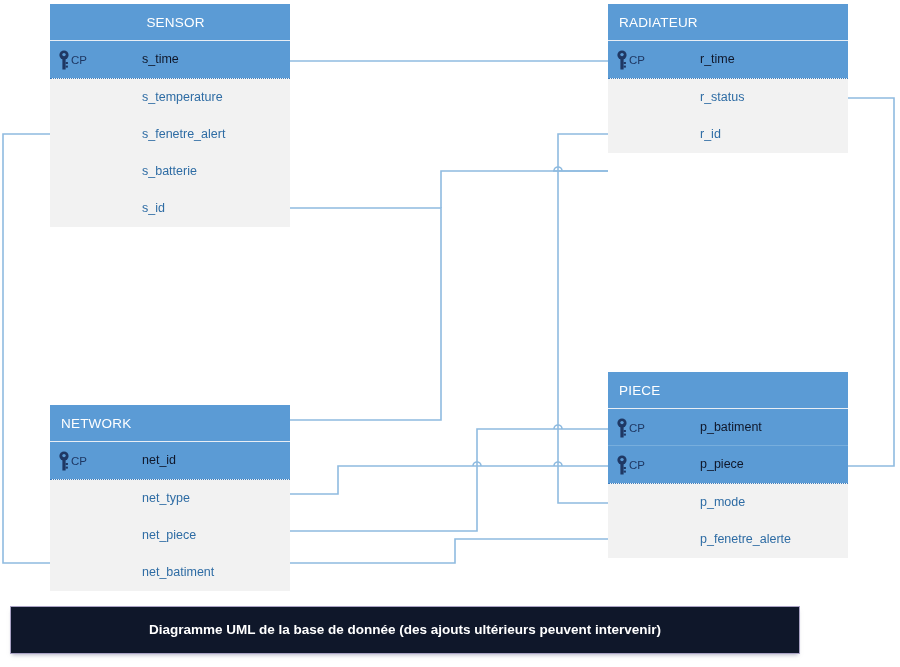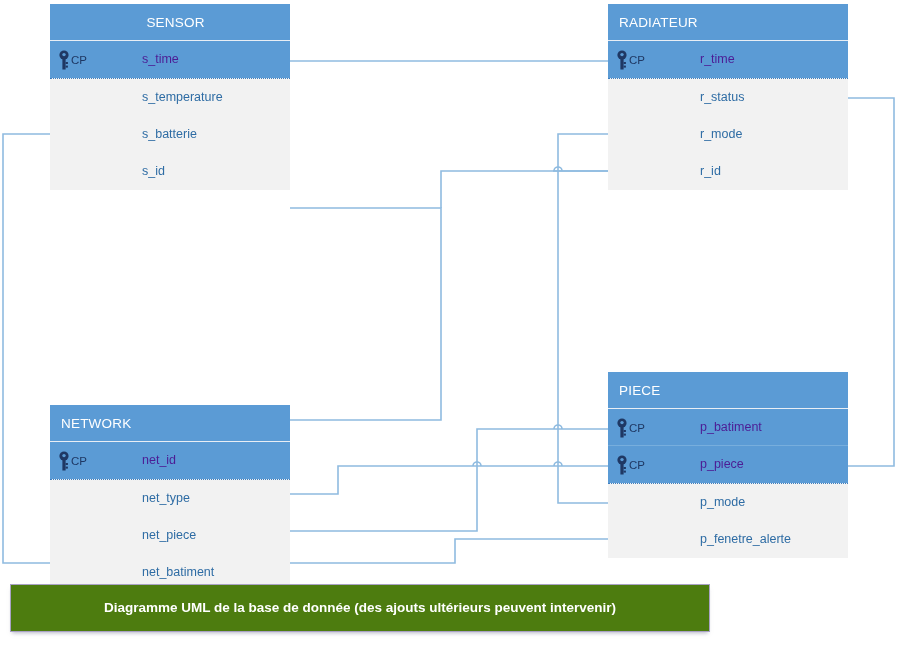--- a/index.html
+++ b/index.html
@@ -43,36 +43,36 @@
     background:#5b9bd5;
     color:#1f4e79;
     border-bottom:1px solid #77aedd;
   }
   .row.pk:last-of-type{border-bottom:none;}
   .pk-group{border-bottom:1px dotted #3f7fbf;}
   .row .rowname{
     position:absolute;left:92px;top:0;
     white-space:nowrap;
   }
-  .row.pk .rowname{color:#4c1d95;}
+  .row.pk .rowname{color:#0f172a;}
   .row .keycell{
     position:absolute;left:8px;top:0;width:70px;height:37px;
   }
   .keyicon{
     position:absolute;left:0px;top:9px;width:12px;height:20px;
   }
   .cp{
     position:absolute;left:13px;top:0;height:37px;line-height:38px;
     font-size:11.5px;color:#1f3864;
   }
 
   
   #caption{
-    position:absolute;left:10px;top:584px;width:700px;height:48px;
-    background:#4d7c0f;
+    position:absolute;left:10px;top:606px;width:790px;height:48px;
+    background:#0f172a;
     border:1px solid #a9a2c4;
     box-sizing:border-box;
     z-index:3;
     box-shadow:0 3px 4px -2px rgba(120,120,150,.55);
   }
   #caption .caption-text{
     display:block;
     width:100%;
     text-align:center;
     line-height:46px;
@@ -128,20 +128,23 @@
           </svg>
           <span class="cp">CP</span>
         </span>
         <span class="rowname">s_time</span>
       </div>
     </div>
     <div class="row">
       <span class="rowname">s_temperature</span>
     </div>
     <div class="row">
+      <span class="rowname">s_fenetre_alert</span>
+    </div>
+    <div class="row">
       <span class="rowname">s_batterie</span>
     </div>
     <div class="row">
       <span class="rowname">s_id</span>
     </div>
   </div>
 
   <div class="entity" style="left:608px;top:4px;width:240px;">
     <div class="entity-header">RADIATEUR</div>
     <div class="pk-group">
@@ -156,23 +159,20 @@
           </svg>
           <span class="cp">CP</span>
         </span>
         <span class="rowname">r_time</span>
       </div>
     </div>
     <div class="row">
       <span class="rowname">r_status</span>
     </div>
     <div class="row">
-      <span class="rowname">r_mode</span>
-    </div>
-    <div class="row">
       <span class="rowname">r_id</span>
     </div>
   </div>
 
   <div class="entity" style="left:50px;top:364px;width:240px;margin-top:41px;">
     <div class="entity-header">NETWORK</div>
     <div class="pk-group">
       <div class="row pk">
         <span class="keycell">
           <svg class="keyicon" viewBox="0 0 12 20">

